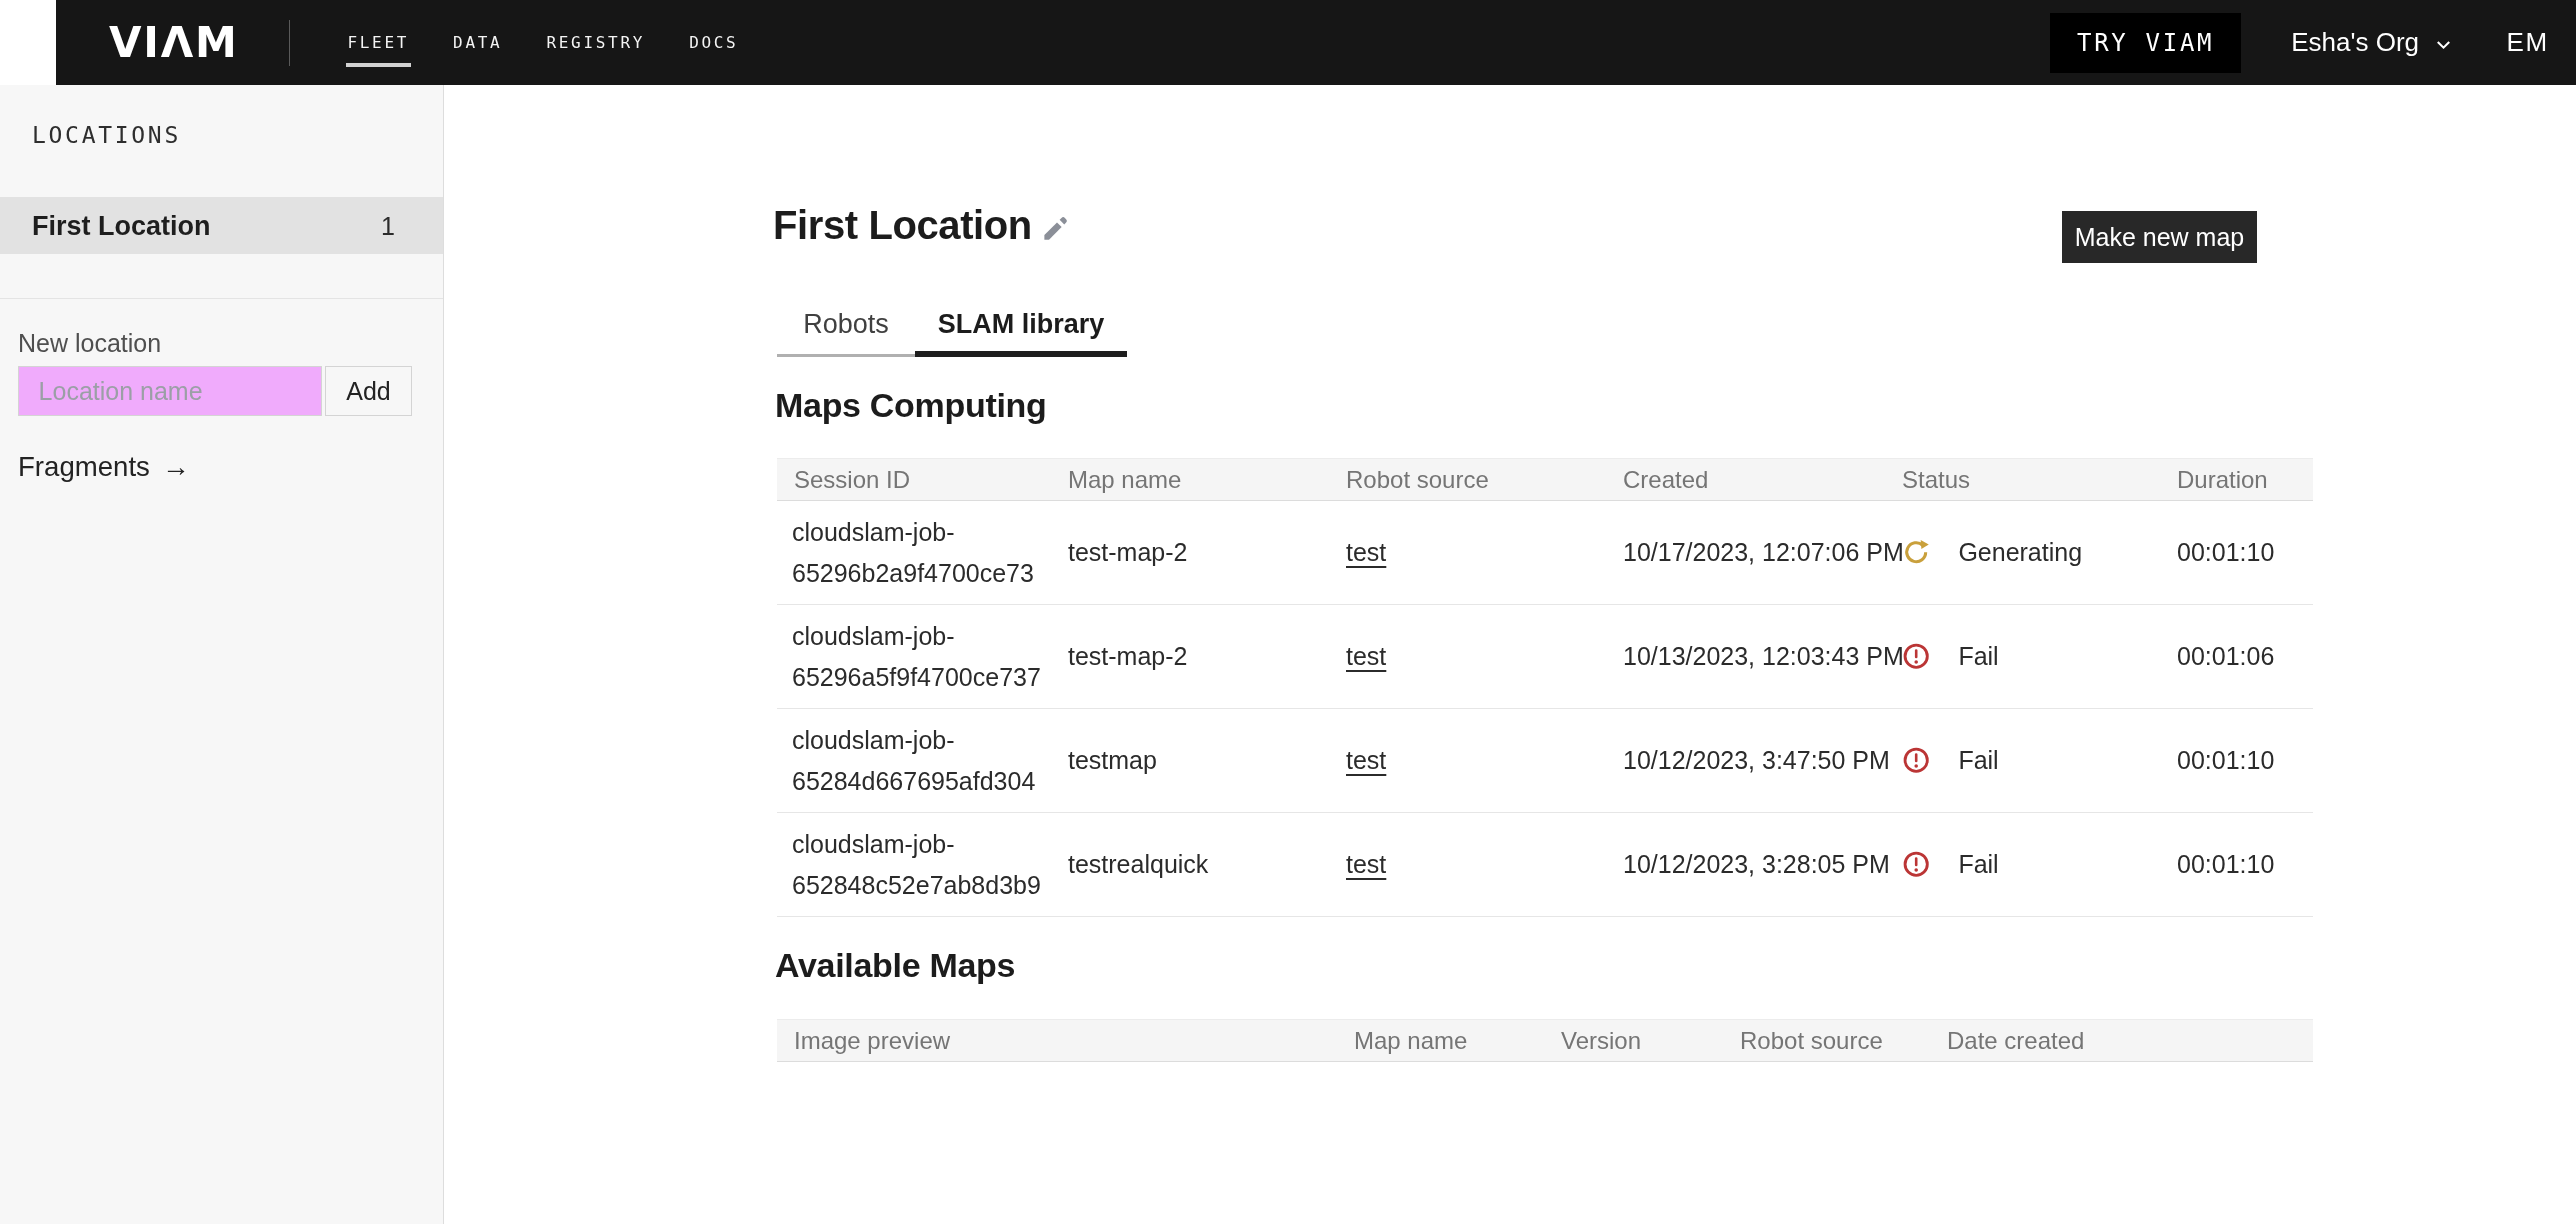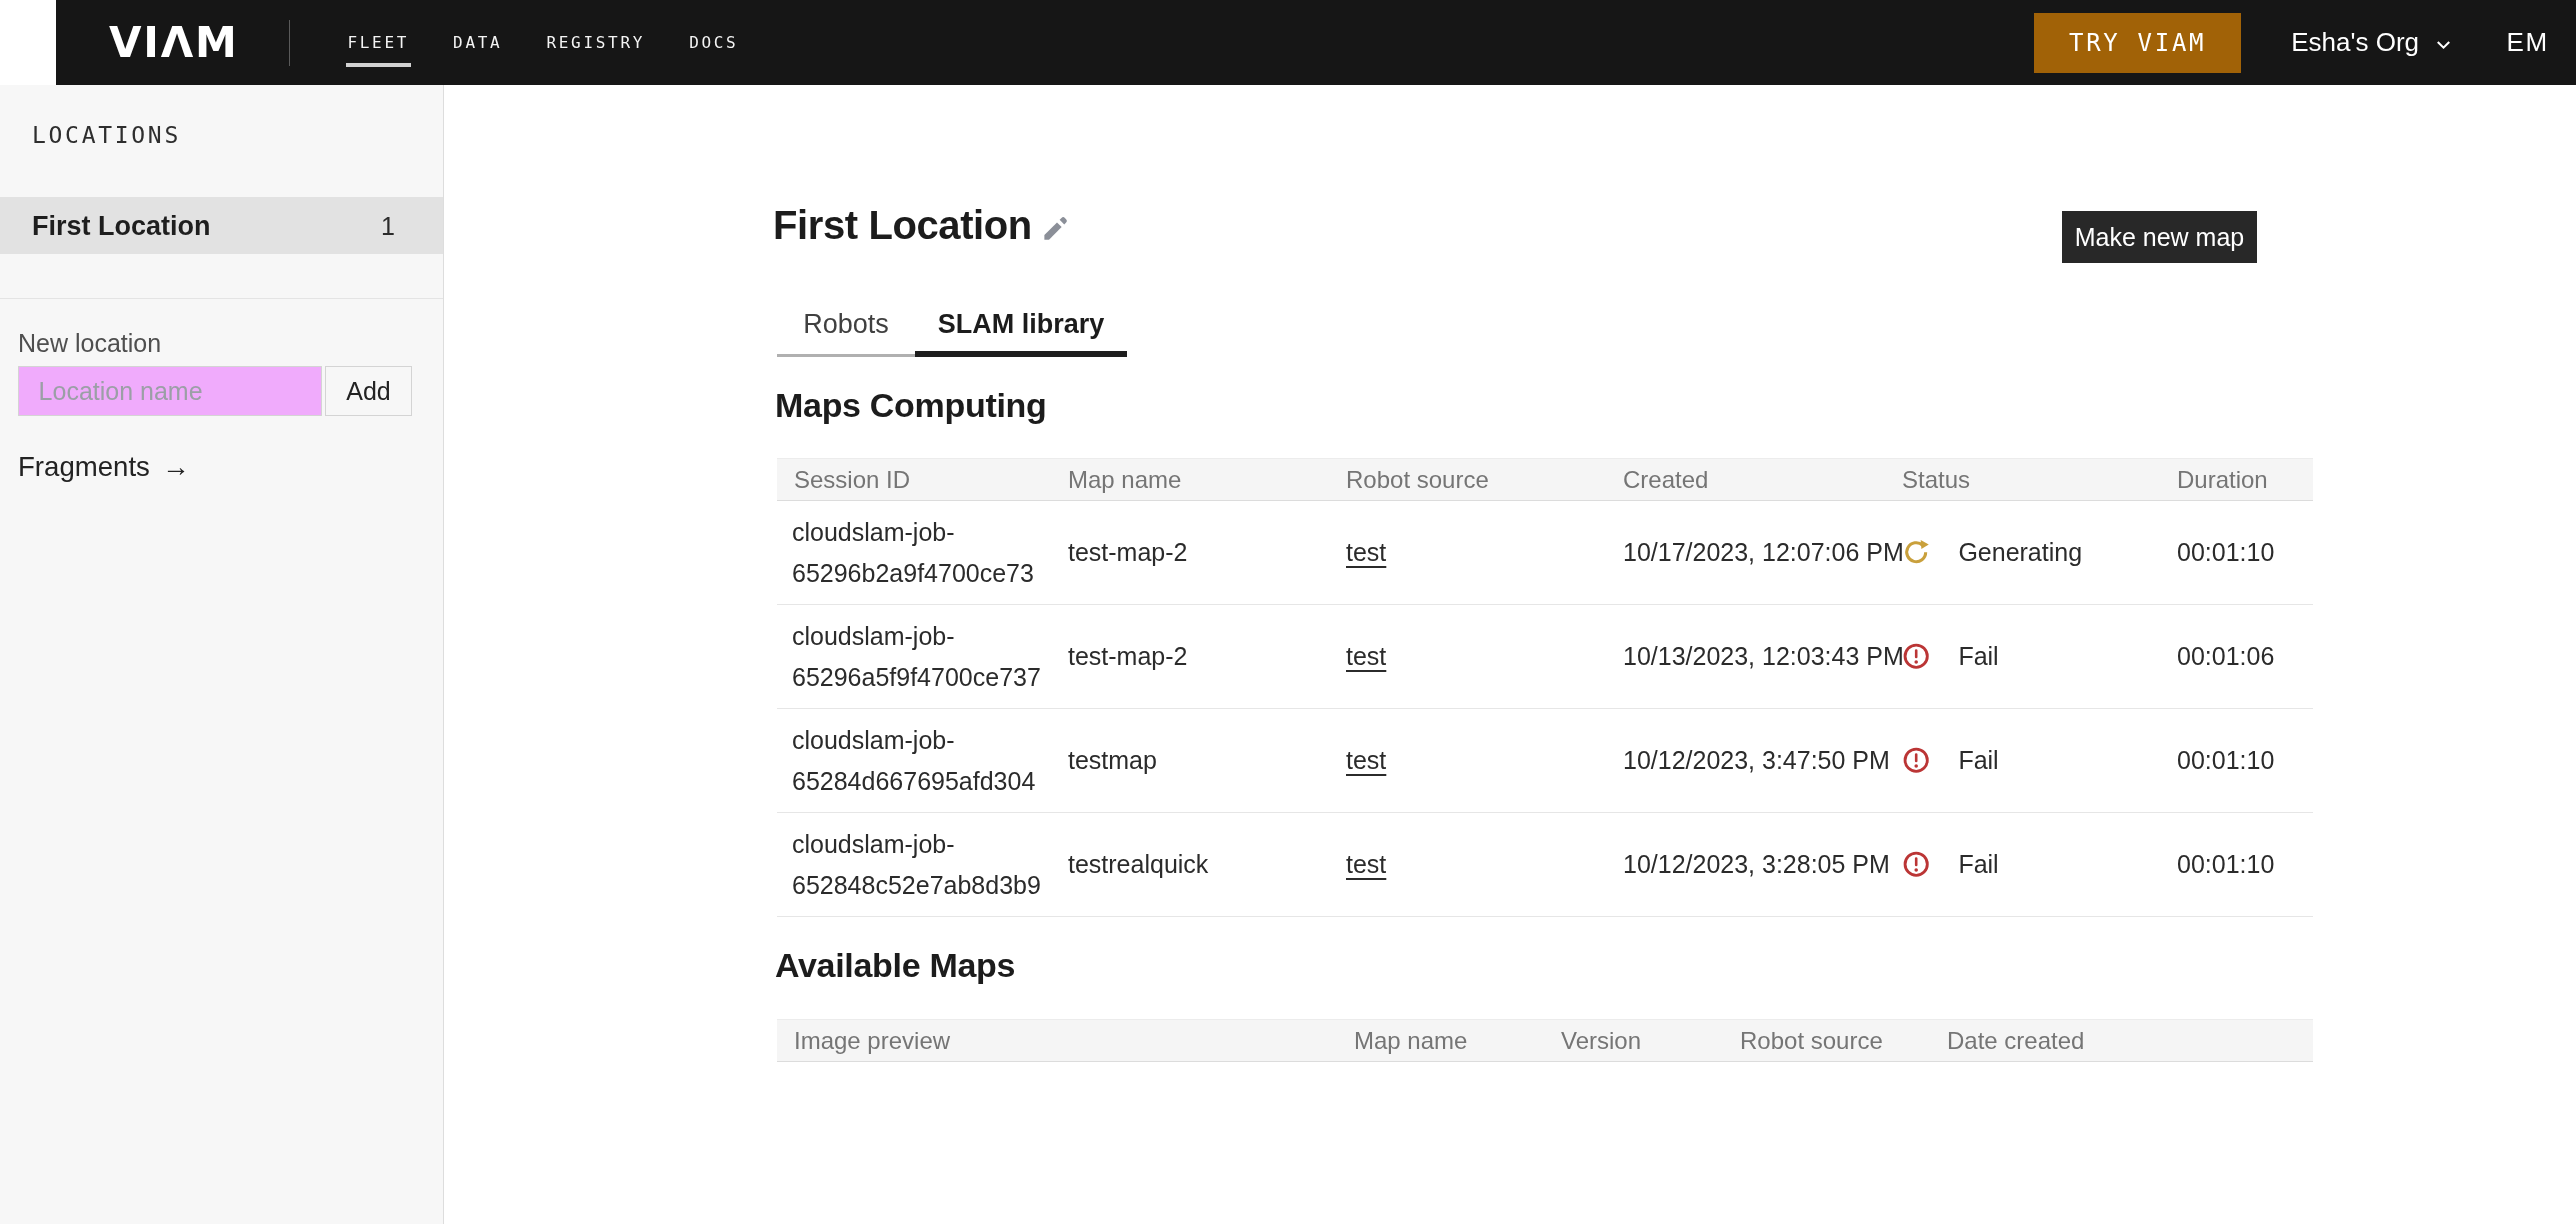--- a/index.html
+++ b/index.html
@@ -13,21 +13,21 @@
   .logo { font-family:"DejaVu Sans", sans-serif; font-weight:800; font-size:42px; color:#ffffff;
           letter-spacing:1.8px; cursor:pointer; }
   .nav-divider { width:1.8px; height:46px; background:#5a5a5a; margin:0 57px 0 50px; }
   .nav-links { display:flex; align-items:center; gap:44px; }
   .nav-item { font-family:"DejaVu Sans Mono", monospace; font-size:16px; letter-spacing:2.7px;
               color:#f4f4f4; position:relative; cursor:pointer; text-decoration:none; }
   .nav-item[data-active="true"]::after { content:""; position:absolute; left:-1.8px; right:-1.8px;
               bottom:-15px; height:3.6px; background:#d2d2d2; }
   .nav-right { margin-left:auto; display:flex; align-items:center; gap:50px; }
   .try-viam { font-family:"DejaVu Sans Mono", monospace; font-size:24px; letter-spacing:2.7px;
-              color:#ffffff; background:#a16207; border:none; padding:16px 35px; cursor:pointer; }
+              color:#ffffff; background:#000000; border:none; padding:16px 27px; cursor:pointer; }
   .org { display:flex; align-items:center; gap:12.4px; color:#ffffff; font-size:26px; cursor:pointer; }
   .org svg { width:25px; height:25px; margin-top:2.7px; }
   .initials { color:#ffffff; font-size:26px; letter-spacing:1.8px; margin-right:44px; cursor:pointer; }
 
   
   .sidebar { position:absolute; top:85px; left:0; width:444px; height:1140px;
              background:#f7f7f7; border-right:0.9px solid #dddddd; }
   .side-heading { position:absolute; top:37px; left:32px; font-family:"DejaVu Sans Mono", monospace;
                   font-size:23px; letter-spacing:2.7px; color:#2e2e2e; }
   .loc-row { position:absolute; top:112px; left:0; width:100%; height:57px; cursor:pointer; }

